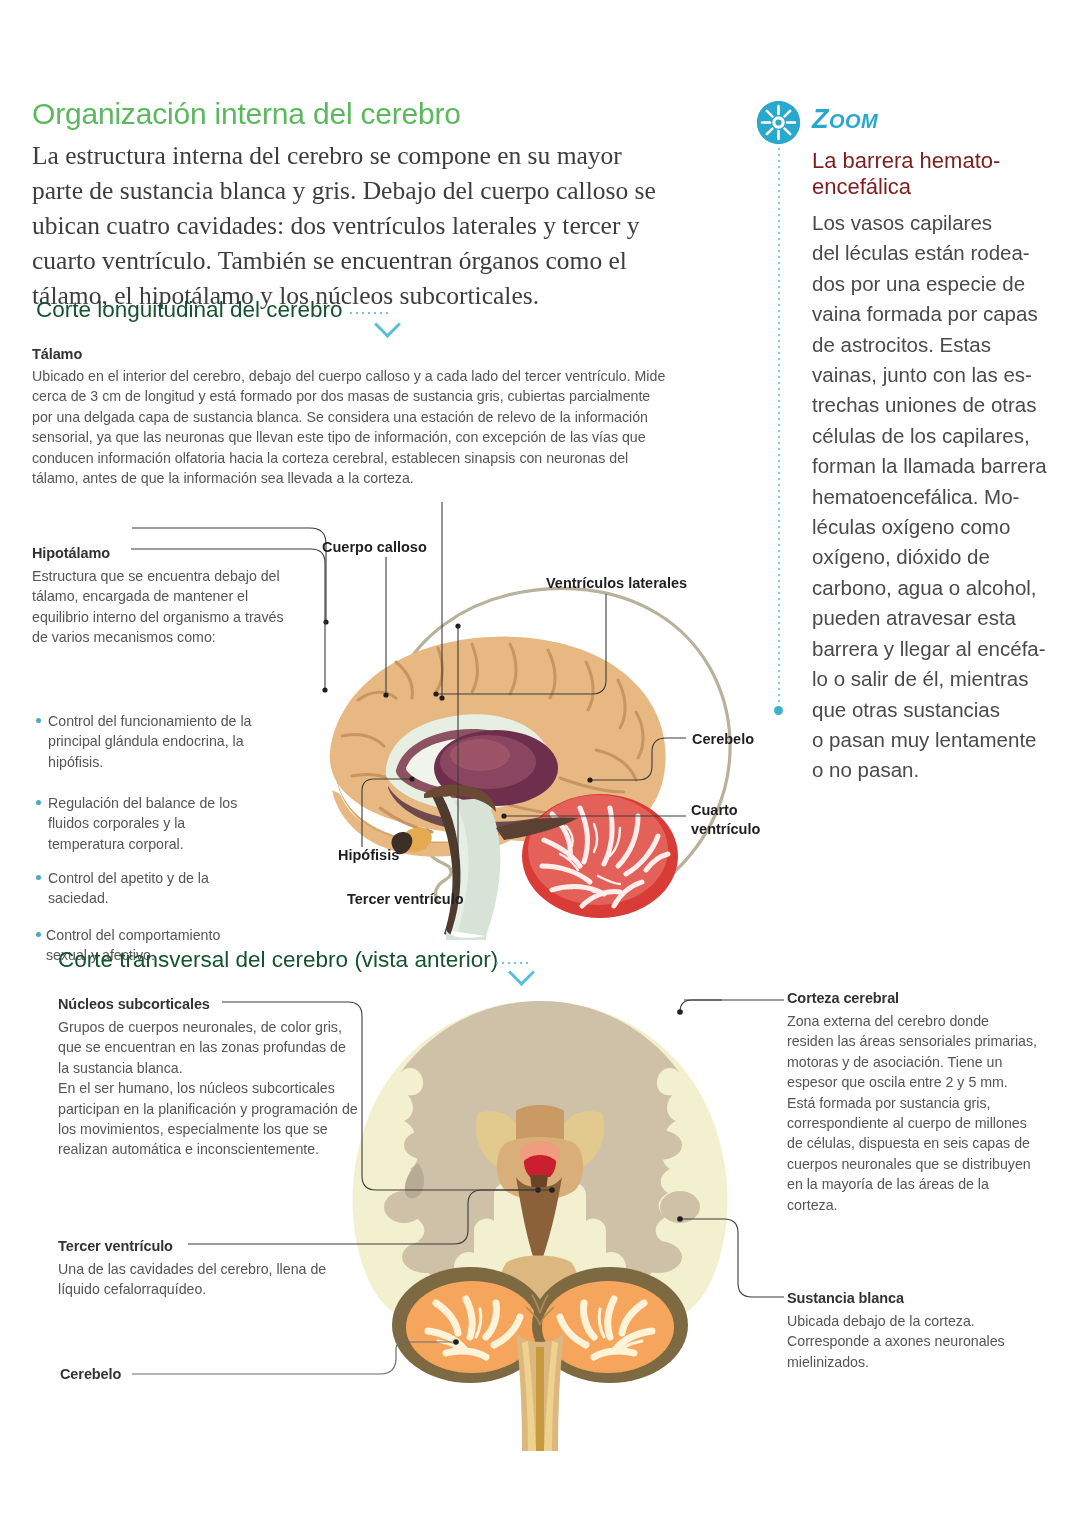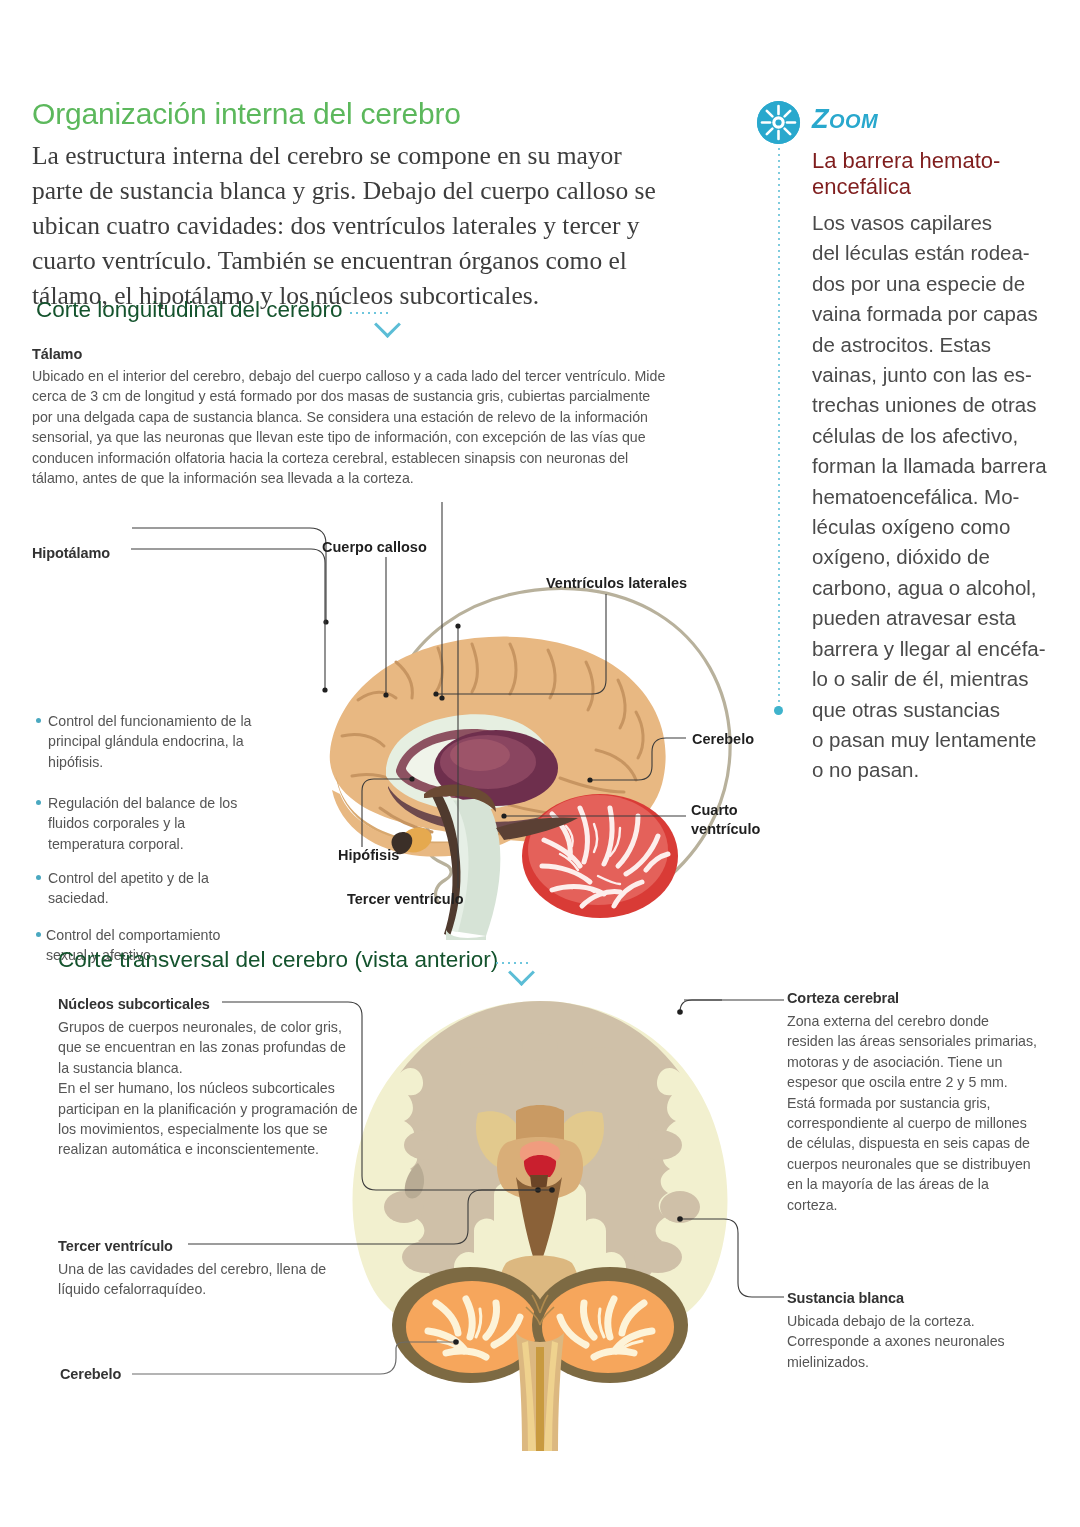--- a/index.html
+++ b/index.html
@@ -98,20 +98,21 @@
 
   <div class="lbl-bold" style="left:32px;top:346px;">Tálamo</div>
   <div class="body-sm" style="left:32px;top:366px;width:636px;">Ubicado en el interior del cerebro, debajo del cuerpo calloso y a cada lado del tercer ventrículo. Mide cerca de 3 cm de longitud y está formado por dos masas de sustancia gris, cubiertas parcialmente por una delgada capa de sustancia blanca. Se considera una estación de relevo de la información sensorial, ya que las neuronas que llevan este tipo de información, con excepción de las vías que conducen información olfatoria hacia la corteza cerebral, establecen sinapsis con neuronas del tálamo, antes de que la información sea llevada a la corteza.</div>
 
   <svg class="fig" style="left:130px;top:510px;" width="330" height="130">
     <path d="M2,18 L180,18 Q196,18 196,34 L196,112" fill="none" stroke="#3b3b3b" stroke-width="1.1"></path>
     <circle cx="196" cy="112" r="2.6" fill="#1f1f1f"></circle>
   </svg>
 
   <div class="lbl-bold" style="left:32px;top:545px;">Hipotálamo</div>
+  <div class="body-sm" style="left:32px;top:566px;width:260px;">Estructura que se encuentra debajo del tálamo, encargada de mantener el equilibrio interno del organismo a través de varios mecanismos como:</div>
 
   <svg class="fig" style="left:129px;top:540px;" width="300" height="180">
     <path d="M2,9 L182,9 Q196,9 196,23 L196,150" fill="none" stroke="#3b3b3b" stroke-width="1.1"></path>
     <circle cx="196" cy="150" r="2.6" fill="#1f1f1f"></circle>
   </svg>
 
   <div class="bul" style="left:48px;top:663px;width:210px;">
     <span class="dot"></span>
     <span>Control del funcionamiento de la principal glándula endocrina, la hipófisis.</span>
   </div>
@@ -301,21 +302,21 @@
   </div>
 
   <div class="zoom-body" style="left:812px;top:208px;width:262px;">
     <span>Los vasos capilares</span><br>
     <span>del léculas están rodea-</span><br>
     <span>dos por una especie de</span><br>
     <span>vaina formada por capas</span><br>
     <span>de astrocitos. Estas</span><br>
     <span>vainas, junto con las es-</span><br>
     <span>trechas uniones de otras</span><br>
-    <span>células de los afectivo,</span><br>
+    <span>células de los capilares,</span><br>
     <span>forman la llamada barrera</span><br>
     <span>hematoencefálica. Mo-</span><br>
     <span>léculas oxígeno como</span><br>
     <span>oxígeno, dióxido de</span><br>
     <span>carbono, agua o alcohol,</span><br>
     <span>pueden atravesar esta</span><br>
     <span>barrera y llegar al encéfa-</span><br>
     <span>lo o salir de él, mientras</span><br>
     <span>que otras sustancias</span><br>
     <span>o pasan muy lentamente</span><br>

